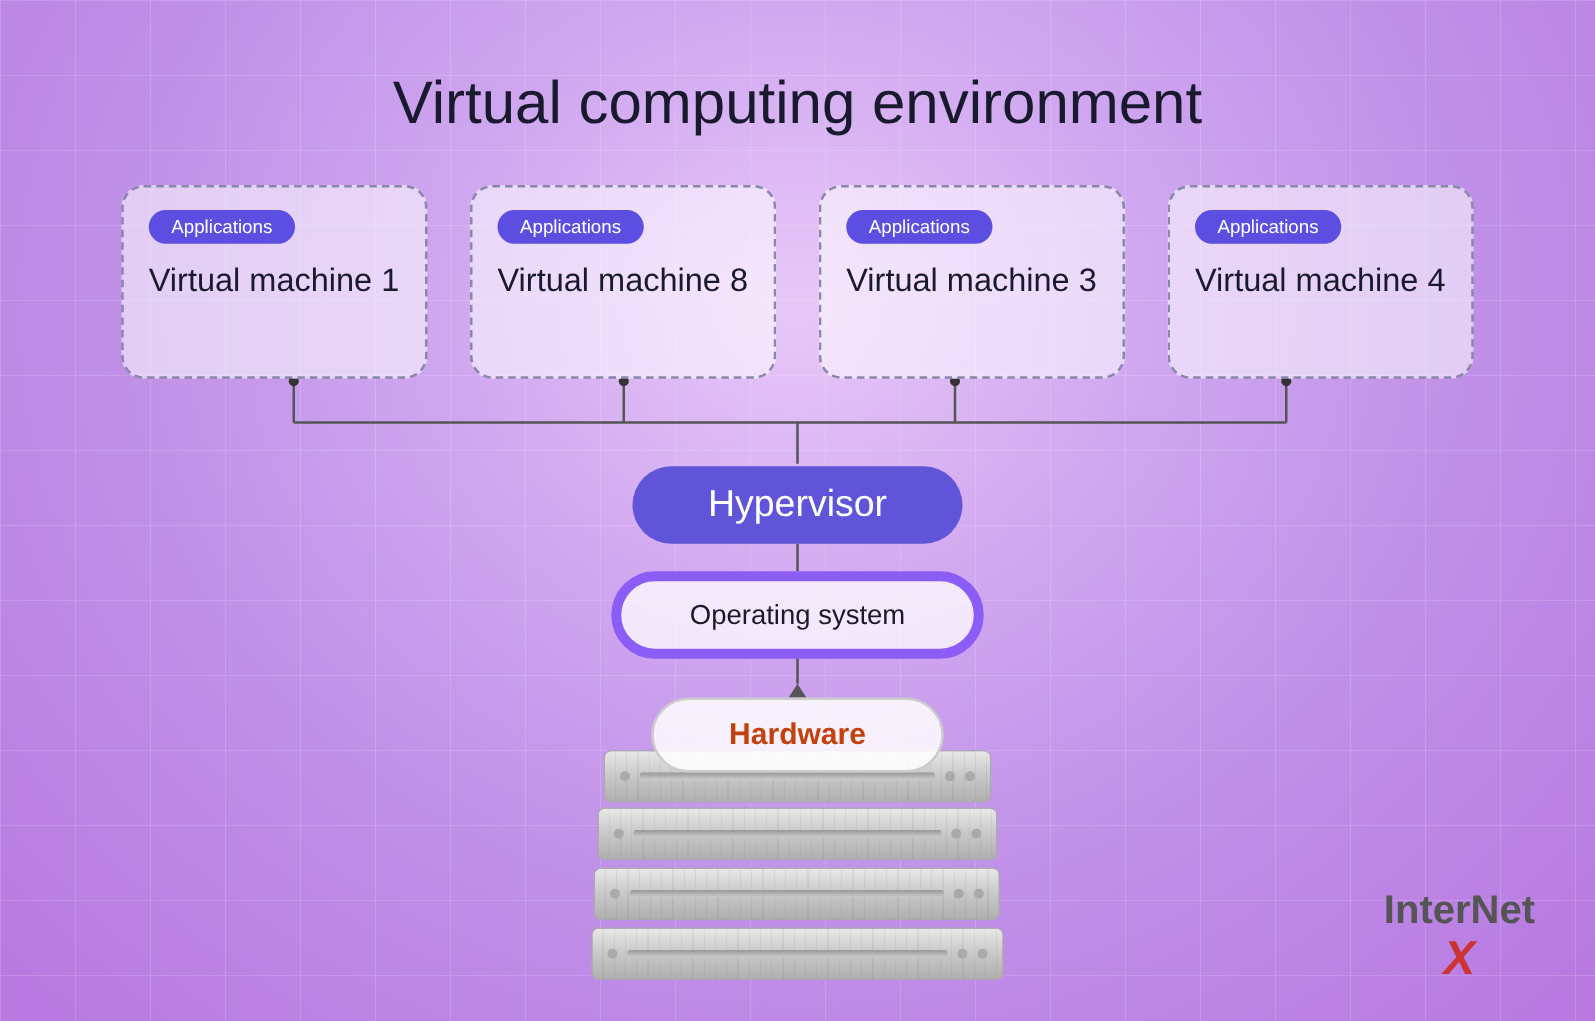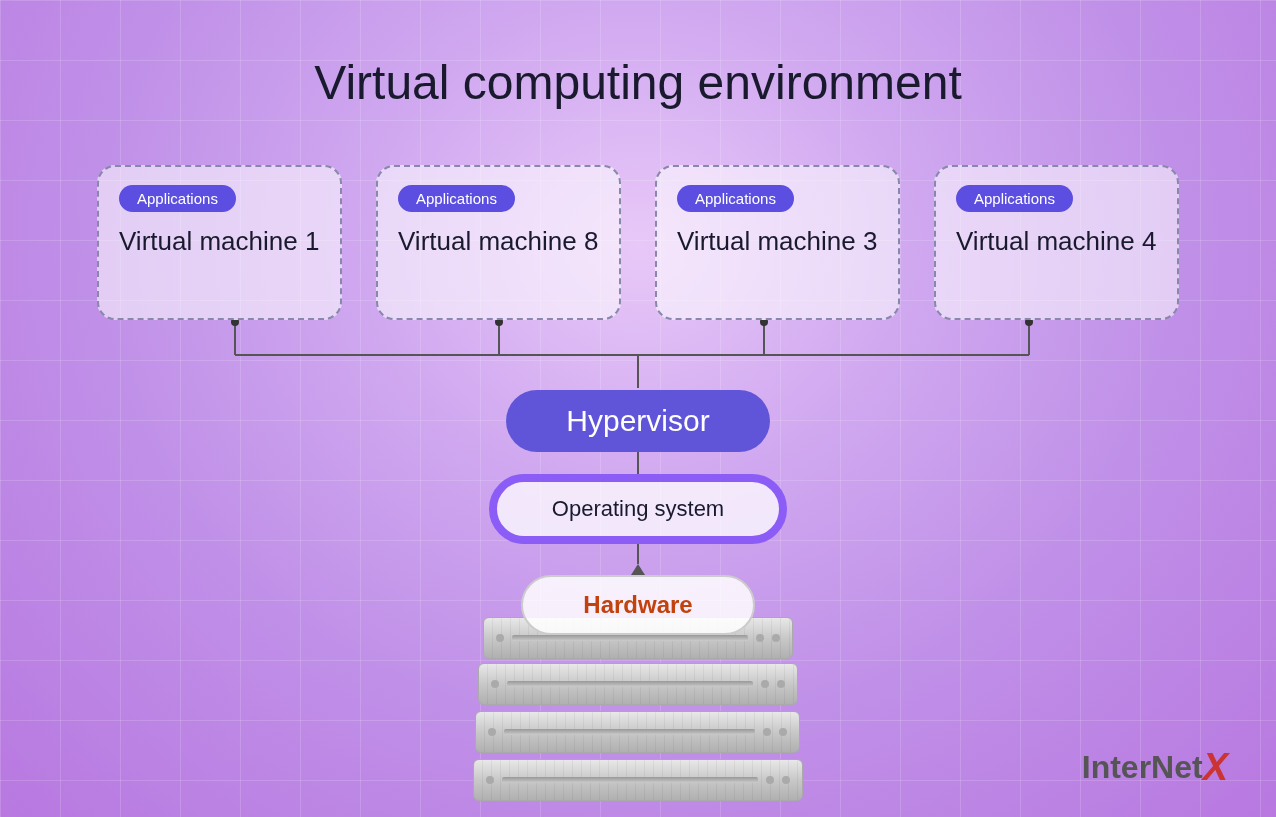--- a/index.html
+++ b/index.html
@@ -23,21 +23,21 @@
       background-size: 60px 60px;
       pointer-events: none;
     }
 
     .main-title {
       text-align: center;
       font-size: 48px;
       font-weight: 400;
       color: #1a1a2e;
       padding-top: 55px;
-      margin-bottom: 55px;
+      margin-bottom: 38px;
       position: relative;
       z-index: 1;
     }
 
     .diagram {
       position: relative;
       z-index: 1;
       display: flex;
       flex-direction: column;
       align-items: center;
@@ -217,20 +217,21 @@
     .internetx-logo {
       position: absolute;
       bottom: 28px;
       right: 48px;
       font-size: 32px;
       font-weight: 700;
       color: #555;
       display: flex;
       align-items: center;
       gap: 0;
+      flex-direction: column;
     }
 
     .internetx-logo .x-icon {
       color: #cc3333;
       font-style: italic;
       font-size: 38px;
       font-weight: 900;
     }
 
     

